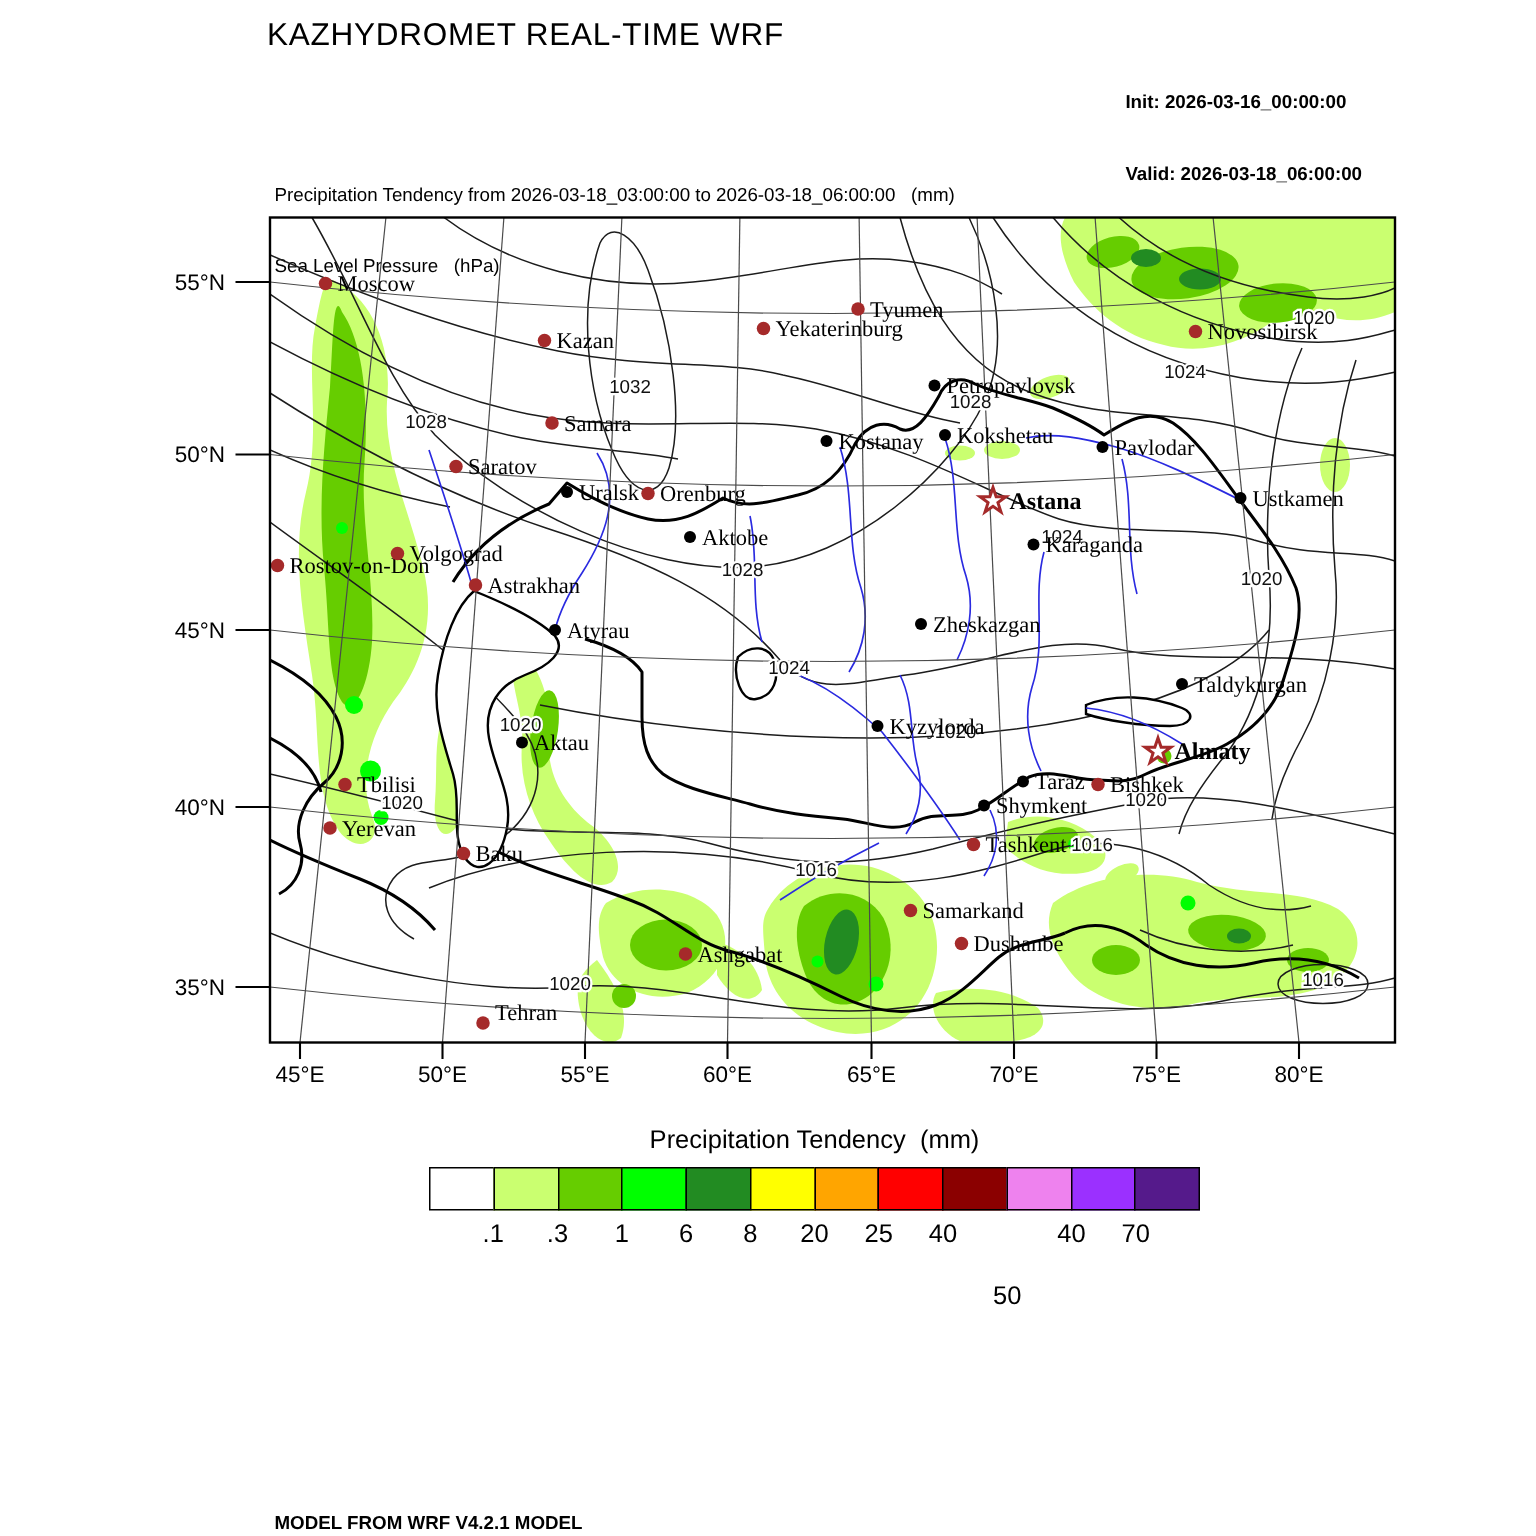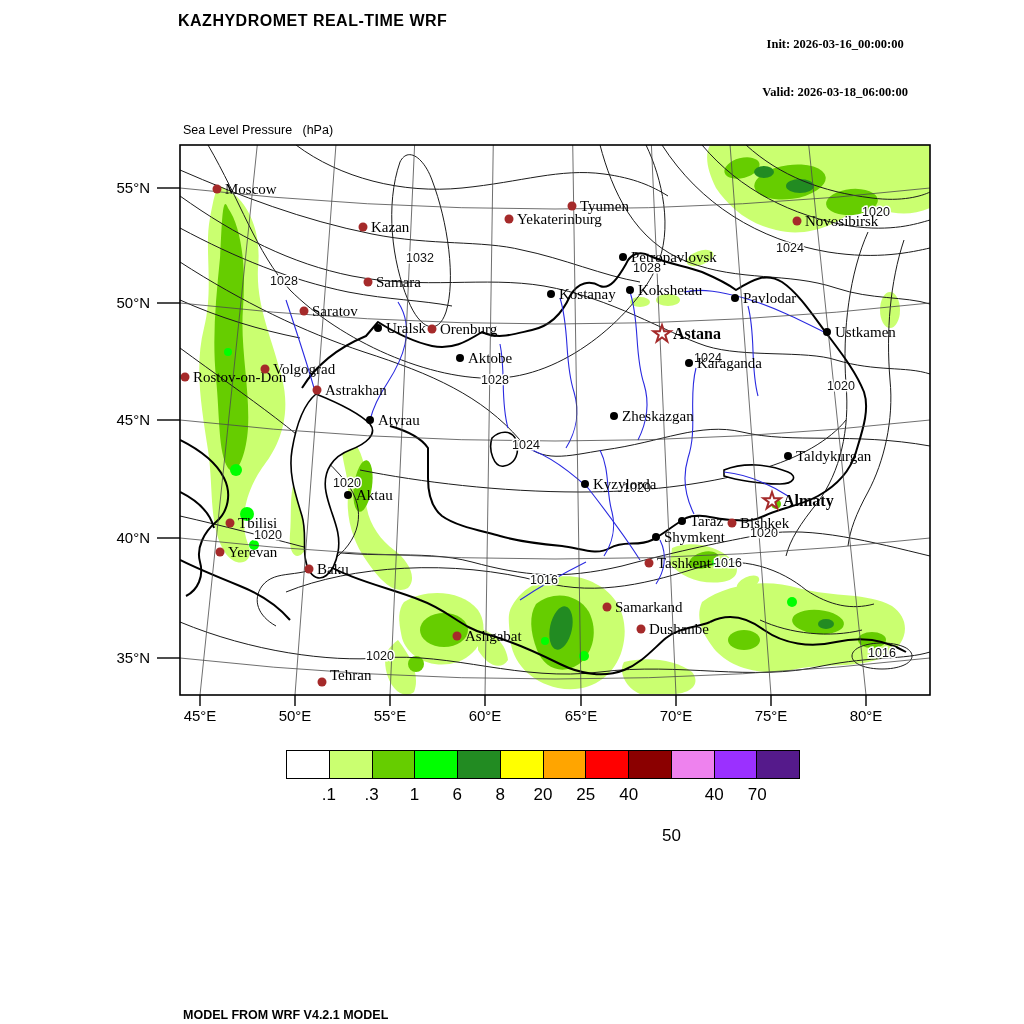--- a/index.html
+++ b/index.html
@@ -1,19 +1,19 @@
 <!DOCTYPE html>
 <html><head>
 <meta charset="utf-8">
 <style>
   html,body{margin:0;padding:0;background:#fff;}
   body{width:1024px;height:1024px;position:relative;font-family:"Liberation Sans",sans-serif;color:#000;overflow:hidden;}
   .abs{position:absolute;}
-  #title{left:178px;top:12px;font-size:16px;font-weight:bold;letter-spacing:.5px;}
-  #initvalid{right:116px;top:4px;font-size:12.5px;font-weight:bold;text-align:center;line-height:16px;white-space:pre;font-family:Liberation Serif, serif;}
+  #title{left:178px;top:12px;font-size:21px;font-weight:normal;letter-spacing:.5px;}
+  #initvalid{right:116px;top:28px;font-size:12.5px;font-weight:bold;text-align:left;line-height:16px;white-space:pre;}
   #subtitle{left:183px;top:92px;font-size:12.5px;line-height:15.5px;white-space:pre;}
   #mapsvg{left:0;top:0;width:1024px;height:1024px;}
   #legend{left:286px;top:750px;width:514px;}
   #legend-title{text-align:center;font-size:17px;margin-bottom:8px;white-space:pre;}
   #sw{display:flex;width:514px;height:29px;}
   .sw{flex:1;border:1px solid #000;margin-left:-1px;}
   .sw:first-child{margin-left:0;}
   #lb{position:relative;height:24px;margin-top:6px;}
   .lbv{position:absolute;transform:translateX(-50%);font-size:17px;top:0;}
   #footer{left:183px;top:977px;font-size:12.5px;font-weight:bold;line-height:15.5px;white-space:pre;}
@@ -35,20 +35,21 @@
 </style>
 </head>
 <body>
 
 <div class="abs" id="title">KAZHYDROMET REAL-TIME WRF</div>
 <div class="abs" id="initvalid">
   <div>Init: 2026-03-16_00:00:00</div>
   <div>Valid: 2026-03-18_06:00:00</div>
 </div>
 <div class="abs" id="subtitle">
+  <div>Precipitation Tendency from 2026-03-18_03:00:00 to 2026-03-18_06:00:00   (mm)</div>
   <div>Sea Level Pressure   (hPa)</div>
 </div>
 
 <svg class="abs" id="mapsvg" viewBox="0 0 1024 1024" xmlns="http://www.w3.org/2000/svg">
   <defs>
     <clipPath id="mapclip">
         <rect x="180" y="145" width="750" height="550"></rect>
       </clipPath>
   </defs>
 
@@ -296,20 +297,21 @@
       <line x1="157" y1="420" x2="180" y2="420" class="tick"></line>
       <text x="150" y="425" class="ax" text-anchor="end">45°N</text>
       <line x1="157" y1="538" x2="180" y2="538" class="tick"></line>
       <text x="150" y="543" class="ax" text-anchor="end">40°N</text>
       <line x1="157" y1="658" x2="180" y2="658" class="tick"></line>
       <text x="150" y="663" class="ax" text-anchor="end">35°N</text>
     </g>
 </svg>
 
 <div class="abs" id="legend">
+  <div id="legend-title">Precipitation Tendency  (mm)</div>
   <div id="sw">
       <div class="sw" style="background: rgb(255, 255, 255);"></div>
       <div class="sw" style="background: rgb(202, 255, 112);"></div>
       <div class="sw" style="background: rgb(102, 205, 0);"></div>
       <div class="sw" style="background: rgb(0, 255, 0);"></div>
       <div class="sw" style="background: rgb(34, 139, 34);"></div>
       <div class="sw" style="background: rgb(255, 255, 0);"></div>
       <div class="sw" style="background: rgb(255, 165, 0);"></div>
       <div class="sw" style="background: rgb(255, 0, 0);"></div>
       <div class="sw" style="background: rgb(139, 0, 0);"></div>

